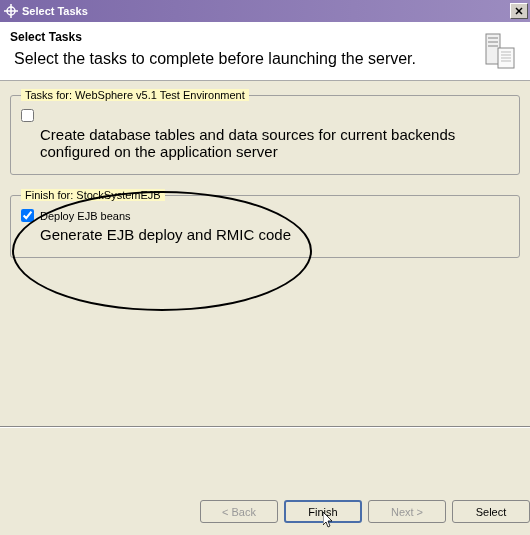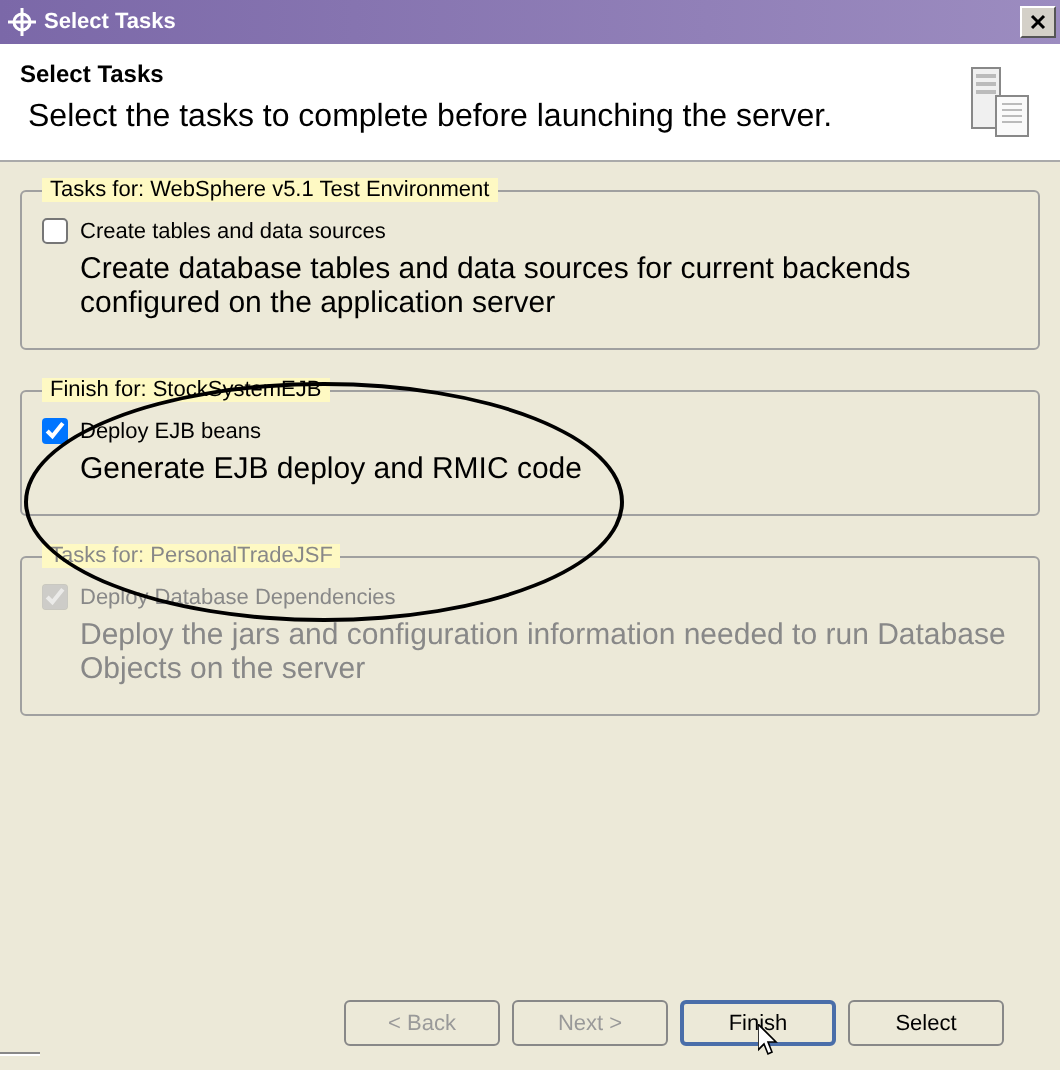--- a/index.html
+++ b/index.html
@@ -97,21 +97,21 @@
     }
     .separator {
       border-top: 1px solid #888;
       border-bottom: 1px solid #fff;
       margin: 0;
     }
     .button-bar {
       position: absolute;
       bottom: 0;
       left: 0; right: 0;
-      padding: 10px 28px 12px 12px;
+      padding: 10px 0 12px 12px;
       display: flex;
       justify-content: flex-end;
       gap: 6px;
       background: #ece9d8;
       margin-left: 20px;
     }
     .btn {
       min-width: 78px;
       height: 23px;
       font-family: Tahoma, Arial, sans-serif;
@@ -174,52 +174,43 @@
     </svg>
   </div>
 </div>
 
 <div class="content">
 
   <fieldset>
     <legend>Tasks for: WebSphere v5.1 Test Environment</legend>
     <div class="check-row">
       <input type="checkbox" style="">
-      <span class="check-label">Create tables and data sources</span>
     </div>
     <div class="check-desc">Create database tables and data sources for current backends configured on the application server</div>
   </fieldset>
 
   <fieldset>
     <legend>Finish for: StockSystemEJB</legend>
     <div class="check-row">
       <input type="checkbox" checked="" style="">
       <span class="check-label">Deploy EJB beans</span>
     </div>
     <div class="check-desc">Generate EJB deploy and RMIC code</div>
   </fieldset>
 
-  <fieldset class="disabled">
-    <legend>Tasks for: PersonalTradeJSF</legend>
-    <div class="check-row">
-      <input type="checkbox" checked="" disabled="" style="">
-      <span class="check-label">Deploy Database Dependencies</span>
-    </div>
-    <div class="check-desc">Deploy the jars and configuration information needed to run Database Objects on the server</div>
-  </fieldset>
 
   <div class="spacer-fill"></div>
 
   <div class="ellipse"></div>
 </div>
 
 <div class="separator"></div>
 
 <div class="button-bar">
   <button class="btn" disabled="">&lt; Back</button>
-  <button class="btn" disabled="">Next &gt;</button>
   <button class="btn default-btn">Finish
     <svg class="cursor-arrow" viewBox="0 0 12 18">
       <path d="M0 0 L0 13 L3 10 L5 15 L7 14 L5 9 L9 9 Z" fill="#fff" stroke="#000" stroke-width="0.8"></path>
     </svg>
   </button>
+  <button class="btn" disabled="">Next &gt;</button>
   <button class="btn">Select</button>
 </div>
 
 </body></html>

